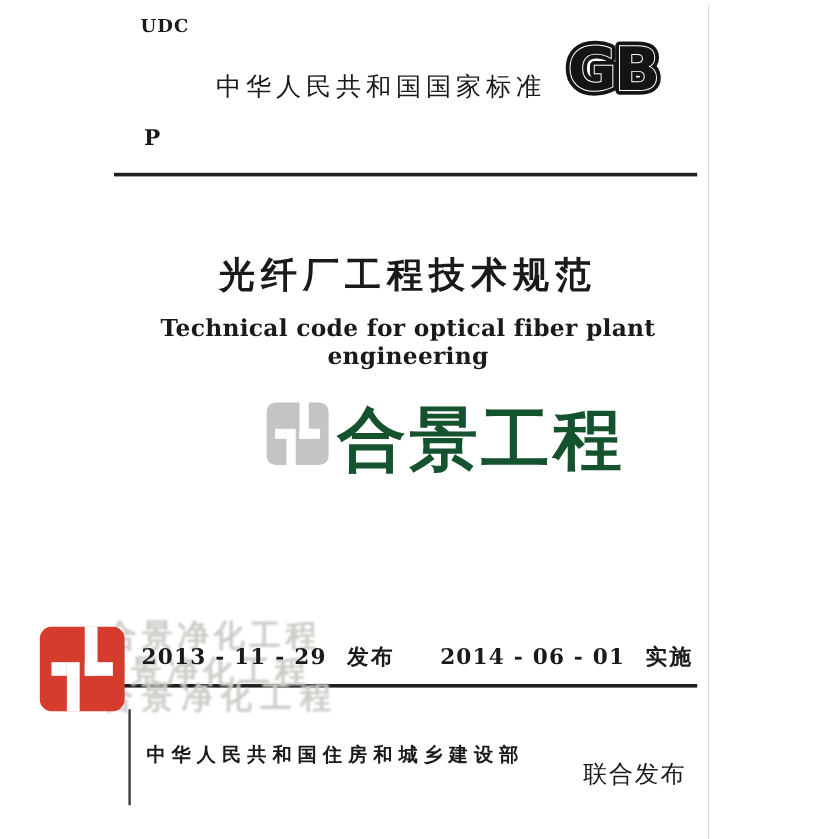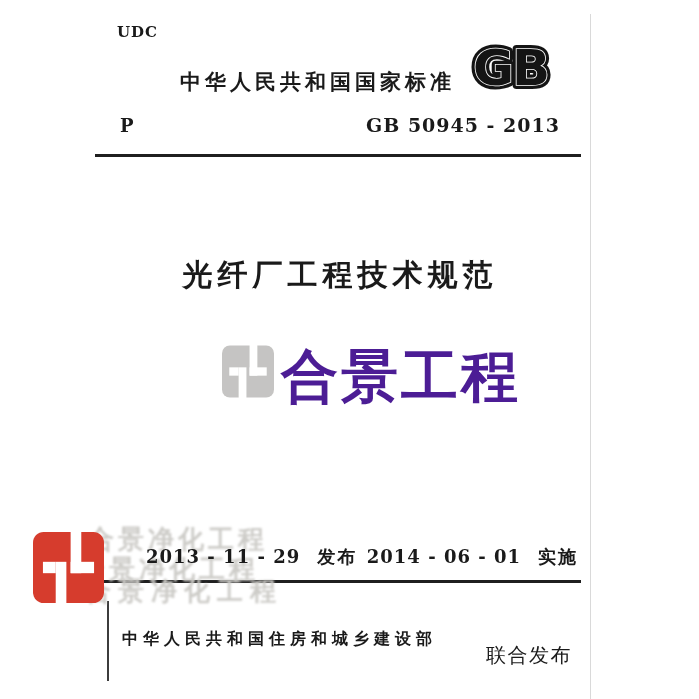--- a/index.html
+++ b/index.html
@@ -1,49 +1,49 @@
 <!DOCTYPE html>
 <html><head>
 <meta charset="utf-8">
 <style>
   html,body{margin:0;padding:0;}
   body{width:699px;height:699px;overflow:hidden;background:#ffffff;
        font-family:"Liberation Sans", sans-serif;color:#1a1a1a;}
-  .page{position:absolute;left:0;top:14px;width:699px;height:556px;background:#ffffff;}
+  .page{position:absolute;left:0;top:4px;width:699px;height:556px;background:#ffffff;}
   .abs{position:absolute;}
   .serif{font-family:"DejaVu Serif", serif;}
 
   .udc{left:117px;top:9px;font-size:15px;font-weight:bold;letter-spacing:1px;}
   .std-type{left:95px;top:54px;width:445px;text-align:center;font-size:21px;
-            font-weight:bold;letter-spacing:4px;}
+            font-weight:normal;letter-spacing:4px;}
   .gb-logo{left:466px;top:22px;width:104px;height:62px;text-decoration:underline;}
   .doc-class{left:120px;top:101px;font-size:18px;font-weight:bold;}
   .std-number{right:139px;top:100px;font-size:19px;font-weight:bold;letter-spacing:1px;}
   .rule{left:95px;width:486px;height:3px;background:#1f1f1f;}
   .rule-1{top:140px;}
   .rule-2{top:566px;z-index:0;}
 
   .title-cn{left:95px;top:205px;width:490px;text-align:center;font-size:30px;
-            font-weight:bold;letter-spacing:5px;margin-top:36px;}
+            font-weight:bold;letter-spacing:5px;}
   .title-en{left:95px;top:258px;width:490px;text-align:center;font-size:19.5px;
             font-weight:bold;letter-spacing:0.2px;}
 
   .wm-center-logo{left:222px;top:329px;width:52px;height:57px;opacity:0.92;}
   .wm-center-text{left:281px;top:325px;font-size:57px;font-weight:bold;
-                  letter-spacing:3px;color:#4c1d95;filter:blur(0.6px);}
+                  letter-spacing:3px;color:#14532d;filter:blur(0.6px);}
 
   .wm-stamp{z-index:1;font-weight:bold;color:#cdccc8;filter:blur(1.1px);
             letter-spacing:4px;font-size:26px;white-space:nowrap;}
   .wm-stamp-1{left:88px;top:508px;}
   .wm-stamp-2{left:79px;top:538px;}
   .wm-stamp-3{left:85px;top:560px;letter-spacing:7px;}
 
   .hj-red-logo{left:33px;top:518px;width:71px;height:71px;z-index:2;}
 
-  .date-row{z-index:2;top:531px;font-size:18px;font-weight:bold;white-space:nowrap;margin-left:28px;}
+  .date-row{z-index:2;top:531px;font-size:18px;font-weight:bold;white-space:nowrap;}
   .date-left{left:118px;}
   .date-right{right:121px;}
   .date-num{font-family:"DejaVu Serif", serif;letter-spacing:1px;}
   .date-label{margin-left:12px;letter-spacing:2px;}
 
   .v-bar{left:107px;top:587px;width:2px;height:80px;background:#3c3c3c;}
   .pub-1{left:122px;top:615px;font-size:16px;font-weight:bold;letter-spacing:5px;
          white-space:nowrap;}
   .pub-2{left:122px;top:642px;font-size:19px;font-weight:bold;letter-spacing:0px;
          white-space:nowrap;}
@@ -64,25 +64,25 @@
     <svg width="104" height="62" viewBox="0 0 104 62">
       <g font-family="'DejaVu Sans', sans-serif" font-weight="bold" font-size="50" letter-spacing="-2">
         <text x="7" y="49" fill="#141414" stroke="#141414" stroke-width="8" stroke-linejoin="round">GB</text>
         <text x="7" y="49" fill="#141414" stroke="#ffffff" stroke-width="1.6" paint-order="stroke fill">GB</text>
       </g>
     </svg>
   </div>
 
   <div class="abs doc-class serif">P</div>
 
-  <div class="abs std-number serif">GB 50945 - 2013</div>
 
   <div class="abs rule rule-1"></div>
 
   <div class="abs title-cn serif">光纤厂工程技术规范</div>
+  <div class="abs title-en serif">Technical code for optical fiber plant engineering</div>
 
   <div class="abs wm-center-logo">
     <svg width="52" height="57" viewBox="0 0 100 100">
       <rect x="0" y="0" width="100" height="100" rx="15" fill="#c1c0be"></rect>
       <g fill="#ffffff">
         <rect x="53" y="-2" width="15" height="60"></rect>
         <rect x="32" y="42" width="15" height="62"></rect>
         <rect x="53" y="42" width="33" height="16"></rect>
         <rect x="14" y="42" width="18" height="16"></rect>
       </g>

